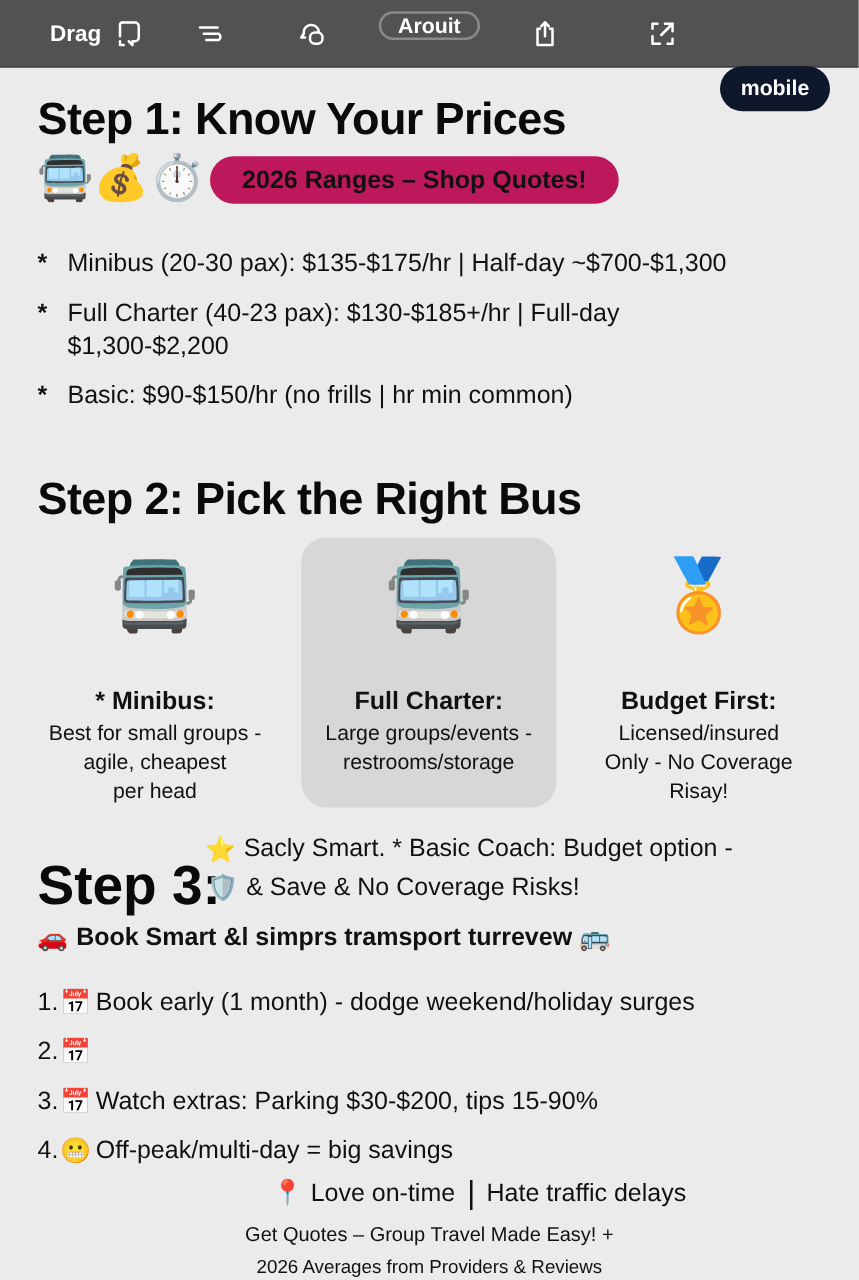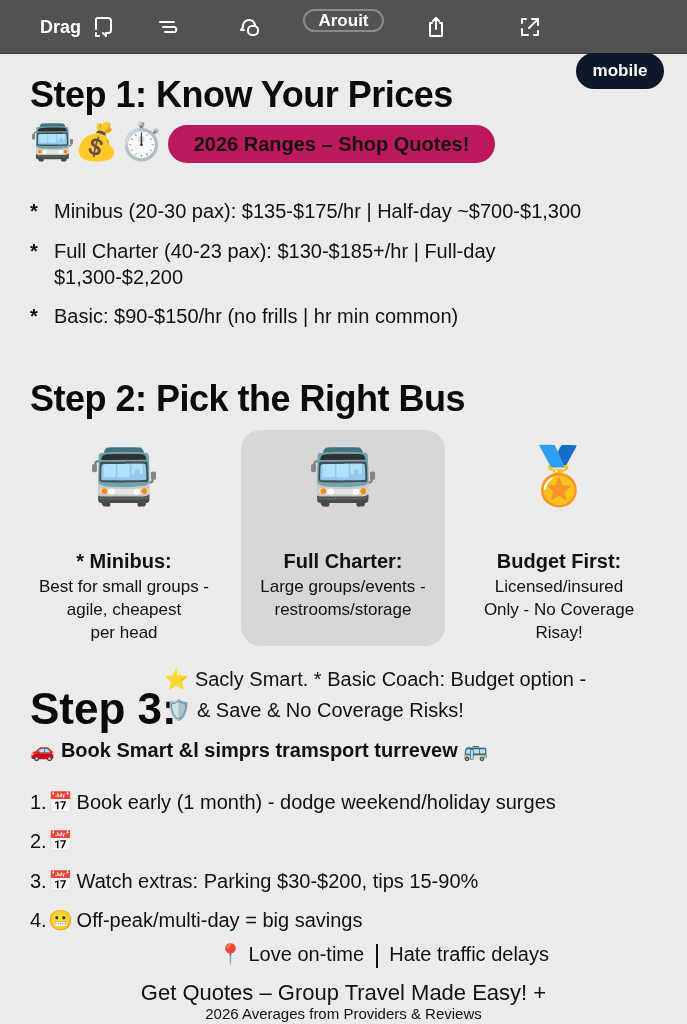--- a/index.html
+++ b/index.html
@@ -211,14 +211,14 @@
   <span class="e">😬</span>
   <span>Off-peak/multi-day = big savings</span>
 </div>
 
 <div class="center-line" style="top:942px;font-size:20px;margin-left:40px;">
   <span>📍</span>
   <span>Love on-time</span>
   <span class="divider"></span>
   <span>Hate traffic delays</span>
 </div>
-<div class="center-line" style="top:980px;font-size:22px;">Get Quotes – Group Travel Made Easy! +</div>
+<div class="center-line" style="top:980px;font-size:16px;">Get Quotes – Group Travel Made Easy! +</div>
 <div class="center-line" style="top:1005px;font-size:15px;">2026 Averages from Providers &amp; Reviews</div>
 
 </body></html>

